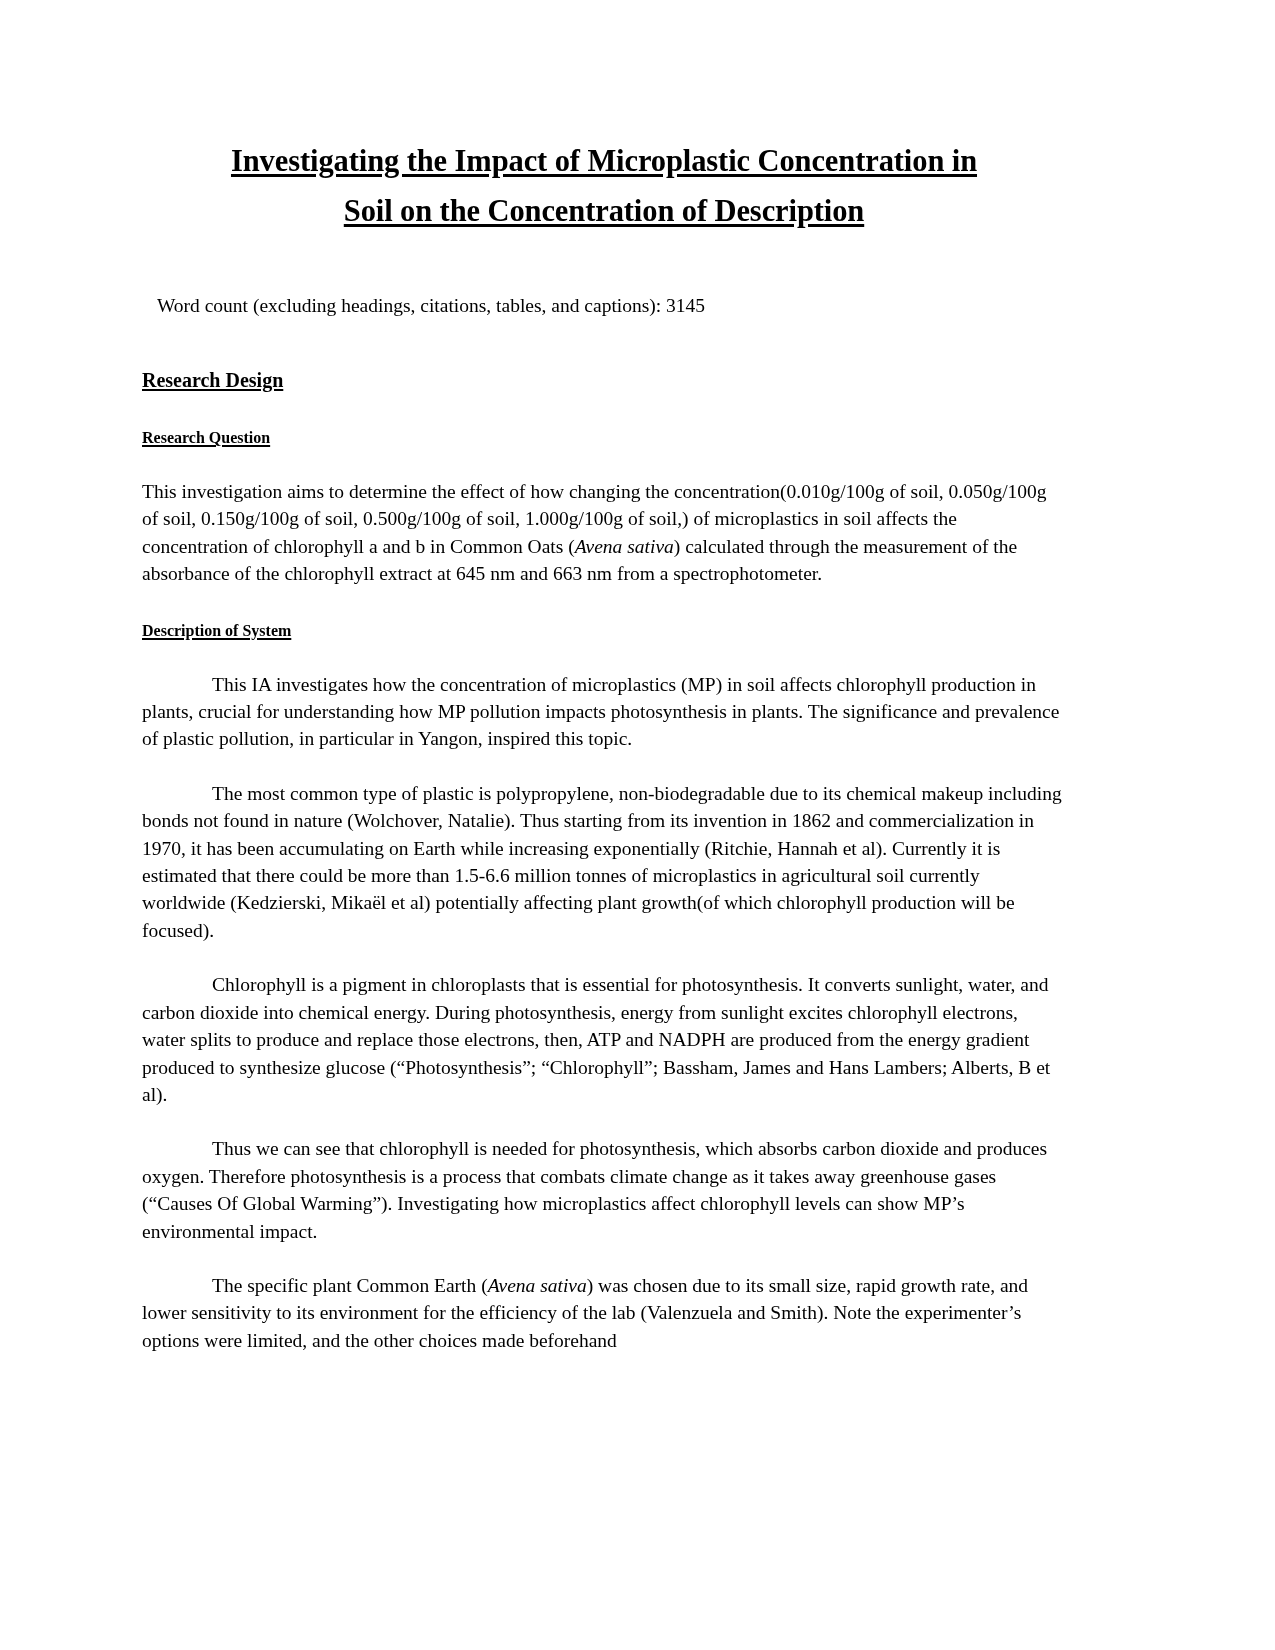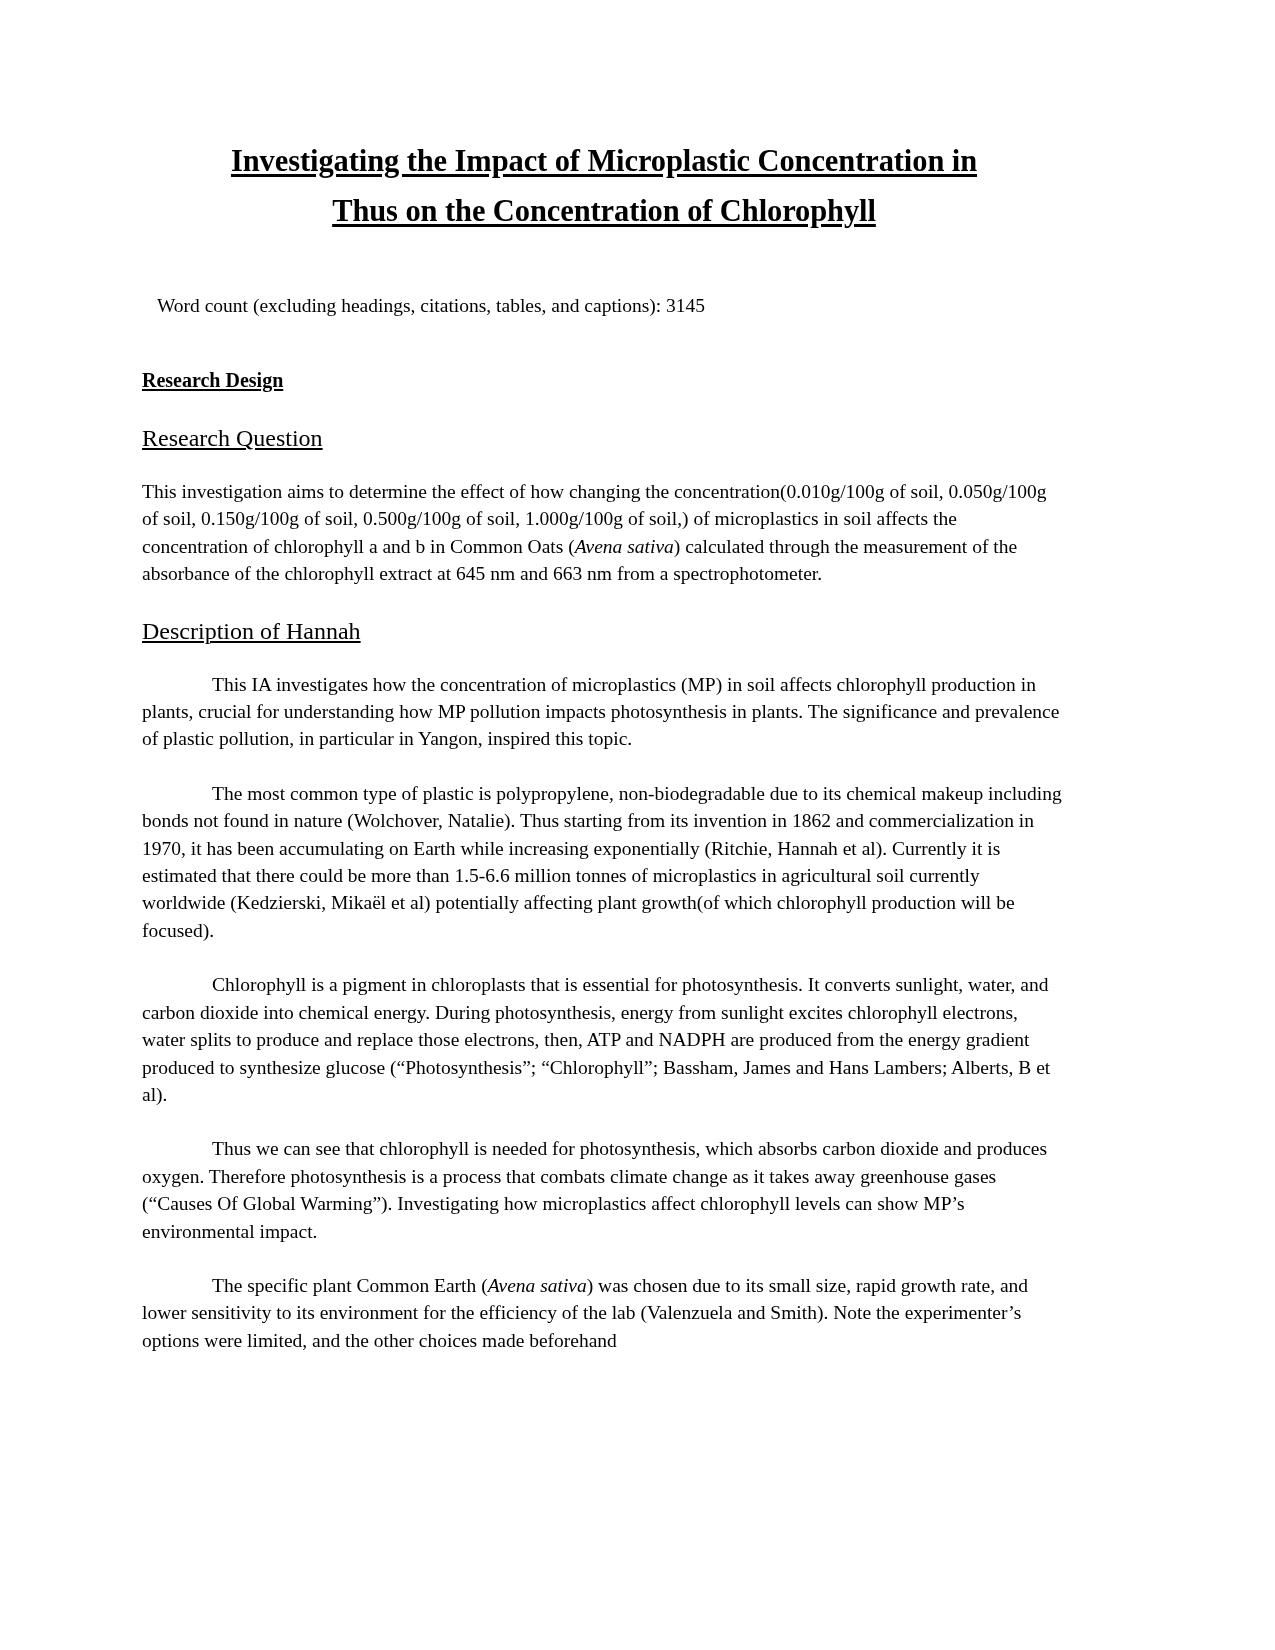--- a/index.html
+++ b/index.html
@@ -57,22 +57,22 @@
     margin: 0;
     padding-top: 31px;
     display: block;
   }
   h2.section-heading span.u {
     text-decoration: underline;
     text-decoration-thickness: 2px;
     text-underline-offset: 2px;
   }
   h3.sub-heading {
-    font-size: 24px;
-    font-weight: normal;
+    font-size: 16px;
+    font-weight: bold;
     line-height: 26px;
     margin: 0;
     padding-top: 30px;
     display: block;
   }
   h3.sub-heading span.u {
     text-decoration: underline;
     text-decoration-thickness: 1.8px;
     text-underline-offset: 2px;
   }
@@ -91,32 +91,32 @@
   }
 </style>
 </head>
 <body>
 
 <div class="page">
   <div class="content">
 
     <h1 class="doc-title">
       <span class="t-line"><span class="u">Investigating the Impact of Microplastic Concentration in</span></span>
-      <span class="t-line"><span class="u">Thus on the Concentration of Chlorophyll</span></span>
+      <span class="t-line"><span class="u">Soil on the Concentration of Description</span></span>
     </h1>
 
     <p class="wordcount">Word count (excluding headings, citations, tables, and captions): 3145</p>
 
     <h2 class="section-heading"><span class="u">Research Design</span></h2>
 
     <h3 class="sub-heading"><span class="u">Research Question</span></h3>
 
     <p class="body-para"><span>This investigation aims to determine the effect of how changing the concentration(0.010g/100g of soil, 0.050g/100g of soil, 0.150g/100g of soil, 0.500g/100g of soil, 1.000g/100g of soil,) of microplastics in soil affects the concentration of chlorophyll a and b in Common Oats (</span><i class="ital">Avena sativa</i><span>) calculated through the measurement of the absorbance of the chlorophyll extract at 645 nm and 663 nm from a spectrophotometer.</span></p>
 
-    <h3 class="sub-heading"><span class="u">Description of Hannah</span></h3>
+    <h3 class="sub-heading"><span class="u">Description of System</span></h3>
 
     <p class="body-para indent">This IA investigates how the concentration of microplastics (MP) in soil affects chlorophyll production in plants, crucial for understanding how MP pollution impacts photosynthesis in plants. The significance and prevalence of plastic pollution, in particular in Yangon, inspired this topic.</p>
 
     <p class="body-para indent">The most common type of plastic is polypropylene, non-biodegradable due to its chemical makeup including bonds not found in nature (Wolchover, Natalie). Thus starting from its invention in 1862 and commercialization in 1970, it has been accumulating on Earth while increasing exponentially (Ritchie, Hannah et al). Currently it is estimated that there could be more than 1.5-6.6 million tonnes of microplastics in agricultural soil currently worldwide (Kedzierski, Mikaël et al) potentially affecting plant growth(of which chlorophyll production will be focused).</p>
 
     <p class="body-para indent">Chlorophyll is a pigment in chloroplasts that is essential for photosynthesis. It converts sunlight, water, and carbon dioxide into chemical energy. During photosynthesis, energy from sunlight excites chlorophyll electrons, water splits to produce and replace those electrons, then, ATP and NADPH are produced from the energy gradient produced to synthesize glucose (“Photosynthesis”; “Chlorophyll”; Bassham, James and Hans Lambers; Alberts, B et al).</p>
 
     <p class="body-para indent">Thus we can see that chlorophyll is needed for photosynthesis, which absorbs carbon dioxide and produces oxygen. Therefore photosynthesis is a process that combats climate change as it takes away greenhouse gases (“Causes Of Global Warming”). Investigating how microplastics affect chlorophyll levels can show MP’s environmental impact.</p>
 
     <p class="body-para indent"><span>The specific plant Common Earth (</span><i class="ital">Avena sativa</i><span>) was chosen due to its small size, rapid growth rate, and lower sensitivity to its environment for the efficiency of the lab (Valenzuela and Smith). Note the experimenter’s options were limited, and the other choices made beforehand</span></p>

